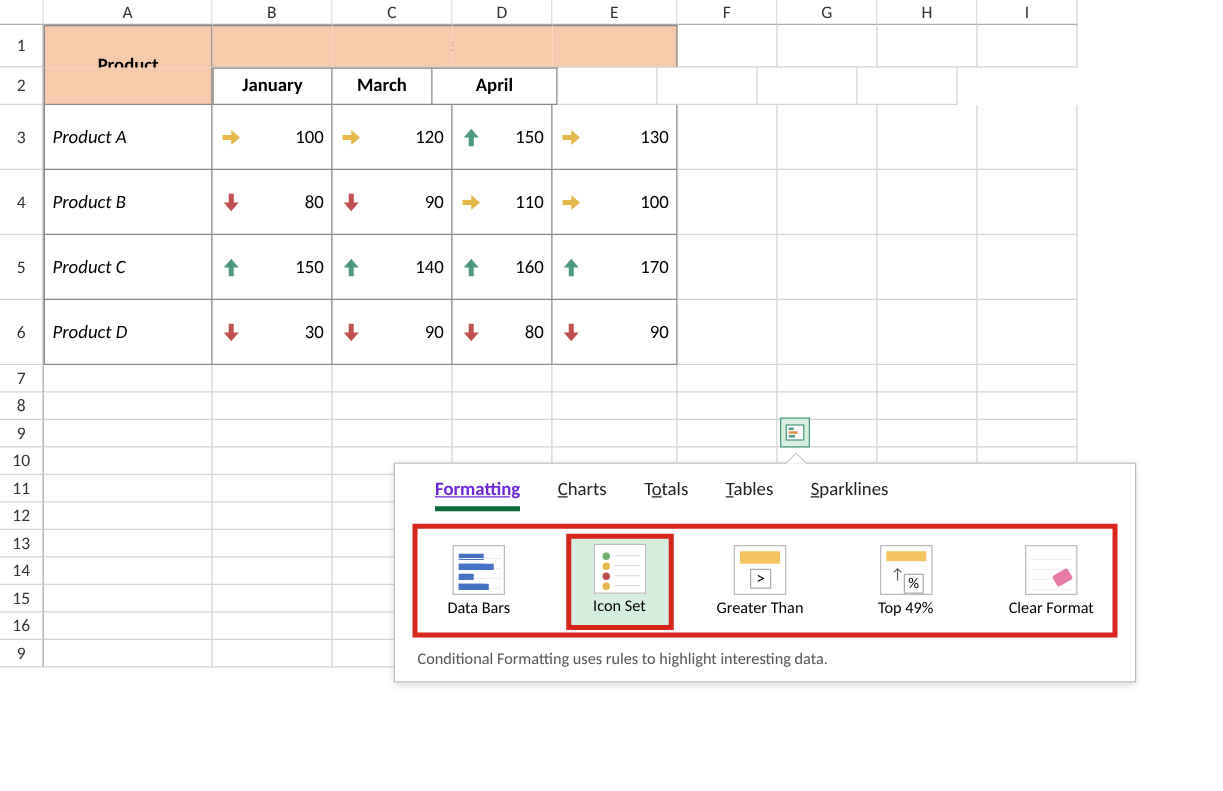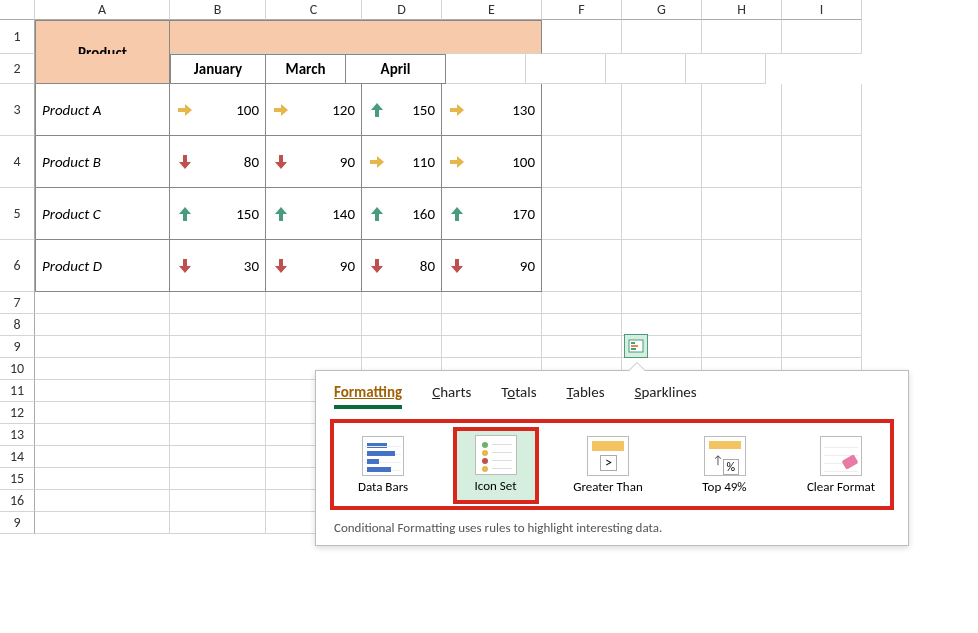--- a/index.html
+++ b/index.html
@@ -124,21 +124,21 @@
     position:absolute;
     top:-8px; left:313px;
     width:0;height:0;
     border-left:8px solid transparent;
     border-right:8px solid transparent;
     border-bottom:8px solid #fff;
   }
   .tabs { display:flex; gap:30px; padding:2px 4px 6px 4px;}
   .tab { font-size:15px; color:#222; cursor:pointer; padding-bottom:4px;}
   .tab .ul{text-decoration:underline;}
-  .tab.active { color:#a16207; font-weight:bold; border-bottom:4px solid #0b6b3a;}
+  .tab.active { color:#6d28d9; font-weight:bold; border-bottom:4px solid #0b6b3a;margin-left:14px;}
   .redbox {
     border:4px solid #d9261c;
     padding:8px 6px 6px 6px;
     display:flex;
     justify-content:space-between;
     gap:4px;
     margin-top:4px;
   }
   .opt{
     width:86px;

